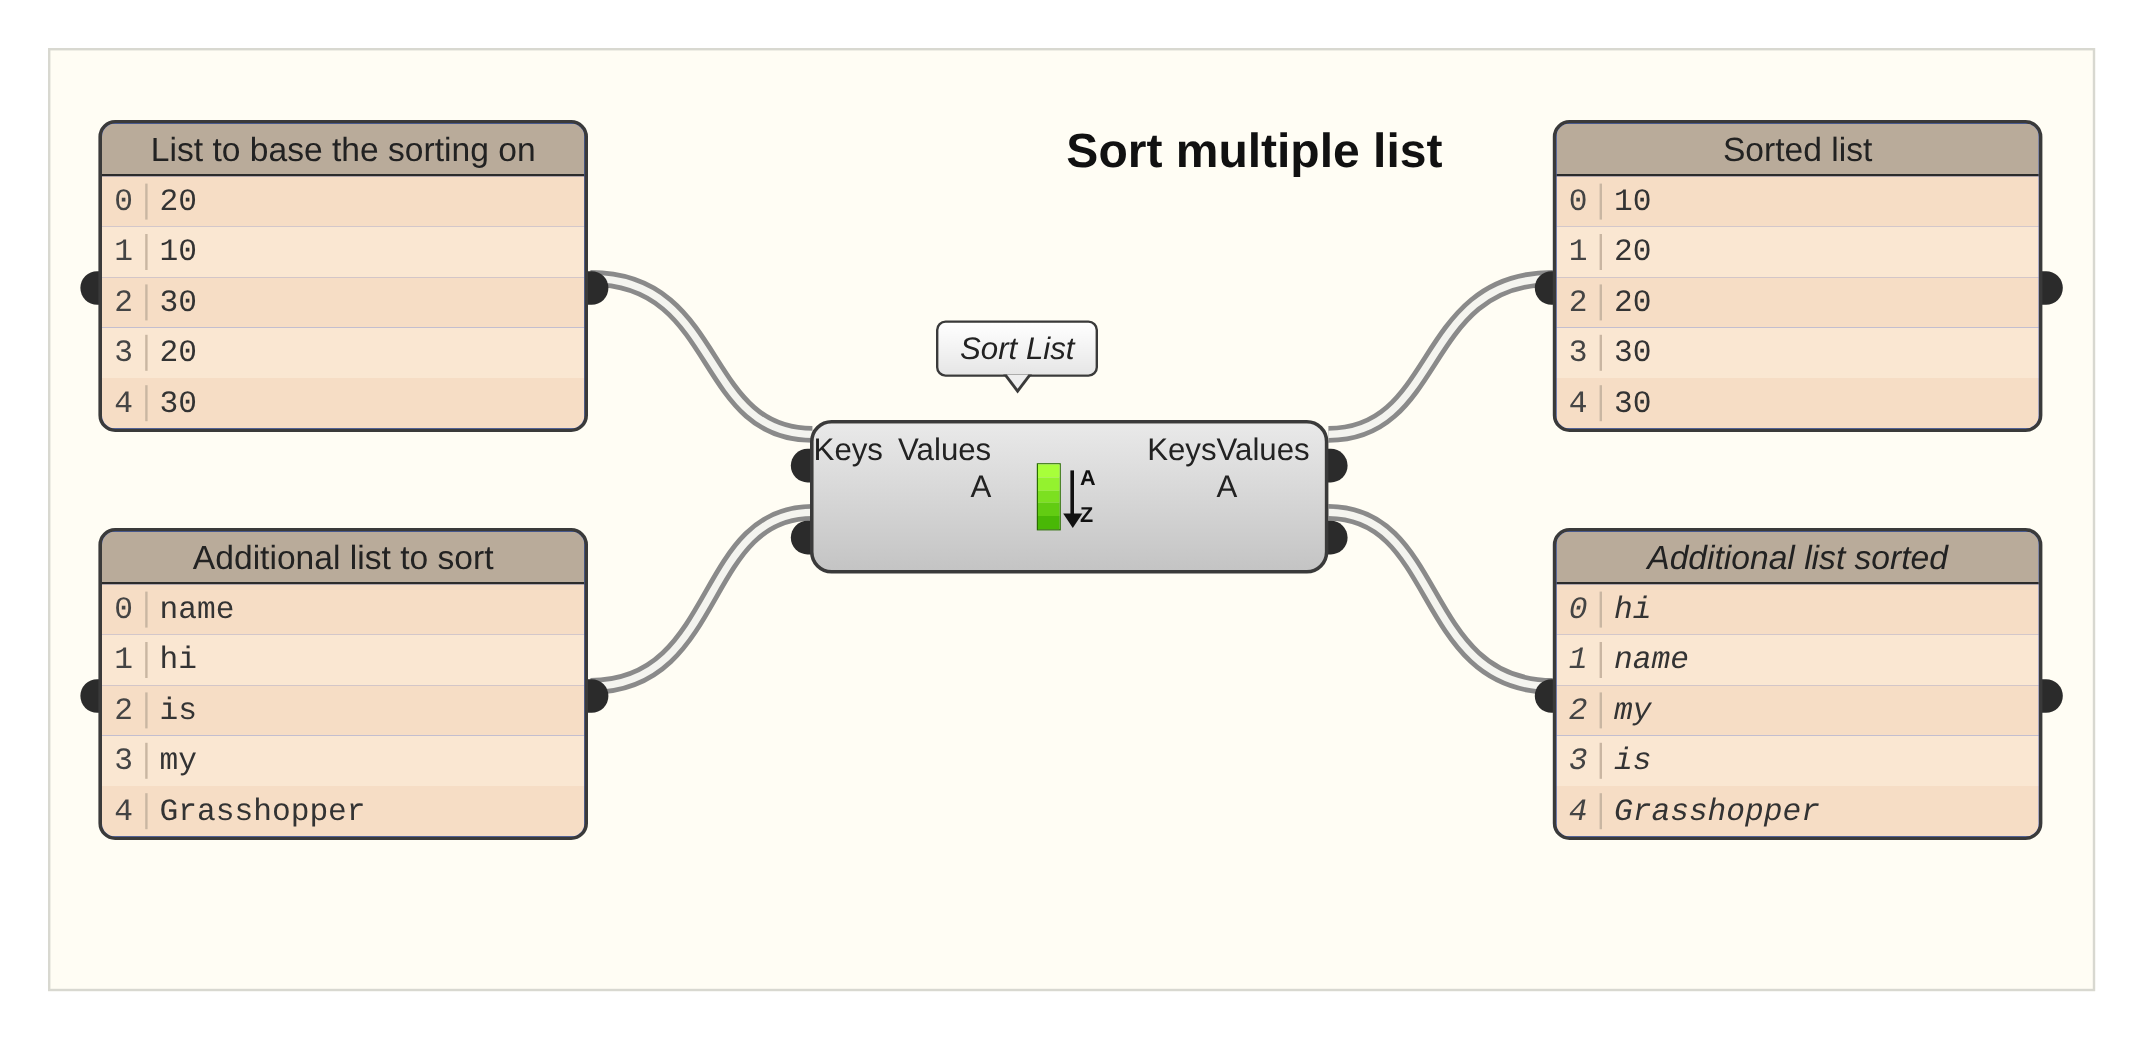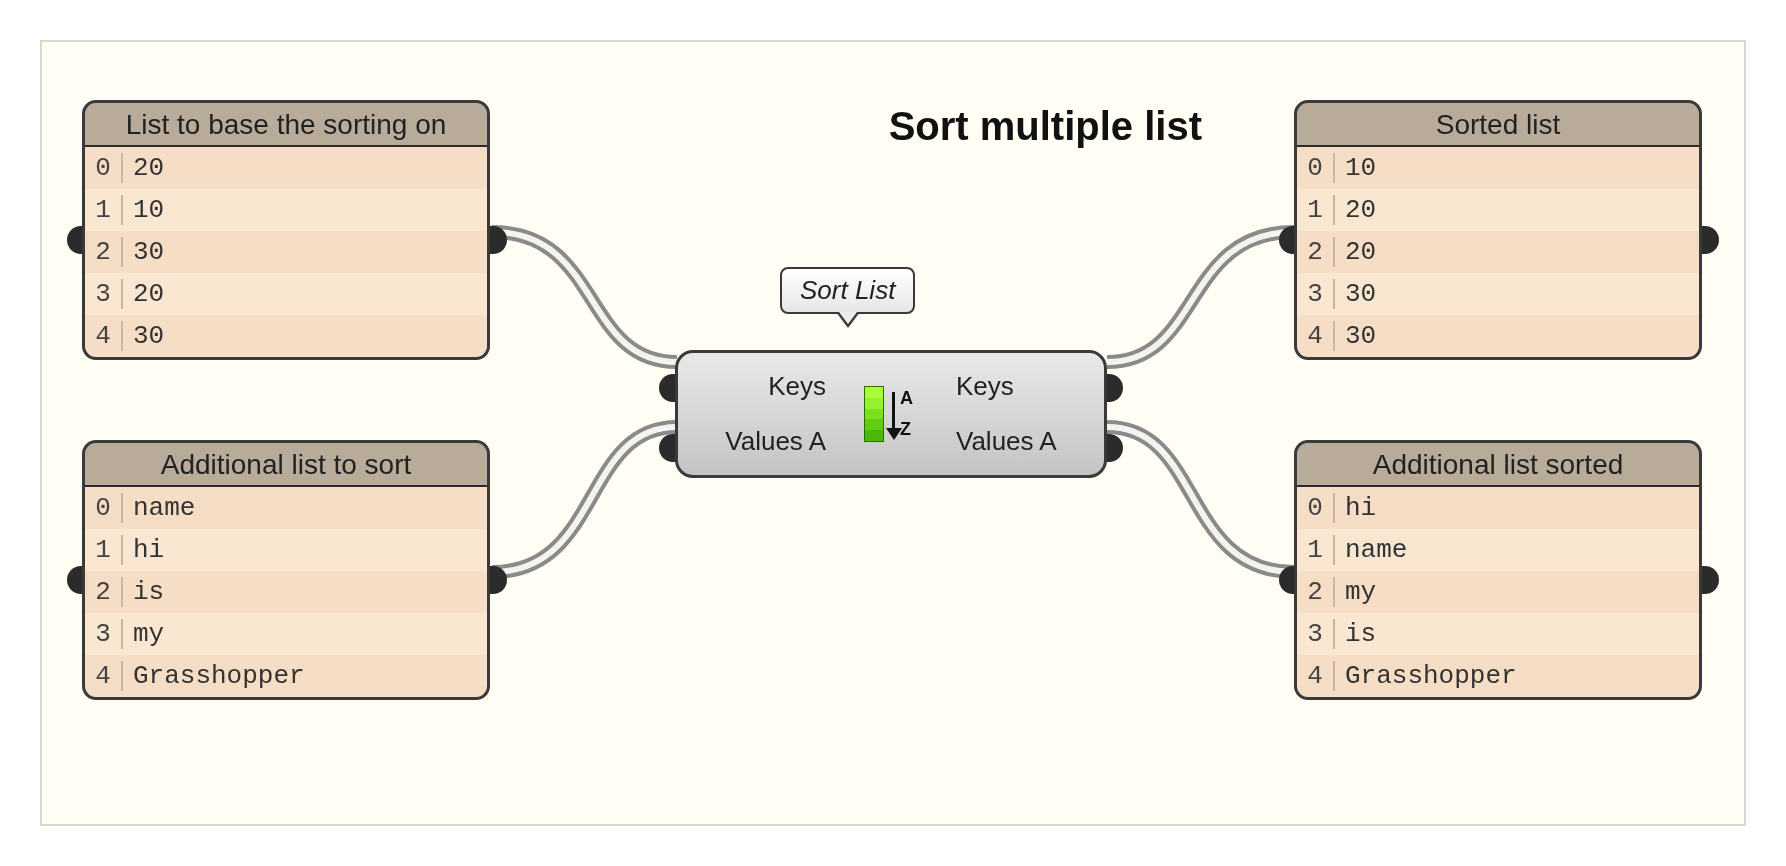--- a/index.html
+++ b/index.html
@@ -78,21 +78,20 @@
     width: 432px;
     height: 128px;
     border: 3px solid #3a3a3a;
     border-radius: 18px;
     background: linear-gradient(#e9e9e9, #c4c4c4);
     display: flex;
     align-items: stretch;
   }
   .sort-col {
     display: flex;
-    flex-direction: column;
     justify-content: space-around;
     font-size: 26px;
     color: #222;
     padding: 6px 0;
   }
   .sort-col.in { width: 160px; text-align: right; padding-right: 12px; }
   .sort-col.out { width: 160px; text-align: left; padding-left: 12px; }
   .sort-icon-wrap {
     flex: 1;
     display: flex;
@@ -347,21 +346,21 @@
         </div>
         <div class="panel-row">
           <div class="row-idx">4</div>
           <div class="row-val">30</div>
         </div>
       </div>
   </div>
 
   <div class="grip left" style="left:1237px; top:524px;"></div>
   <div class="grip" style="left:1659px; top:524px;"></div>
-  <div class="panel" id="panel-out-vals" style="left:1252px; top:398px;">
+  <div class="panel" id="panel-out-vals" style="left:1252px; top:398px;font-style:italic;">
     <div class="panel-title">Additional list sorted</div>
     <div class="panel-rows">
         <div class="panel-row">
           <div class="row-idx">0</div>
           <div class="row-val">hi</div>
         </div>
         <div class="panel-row">
           <div class="row-idx">1</div>
           <div class="row-val">name</div>
         </div>

